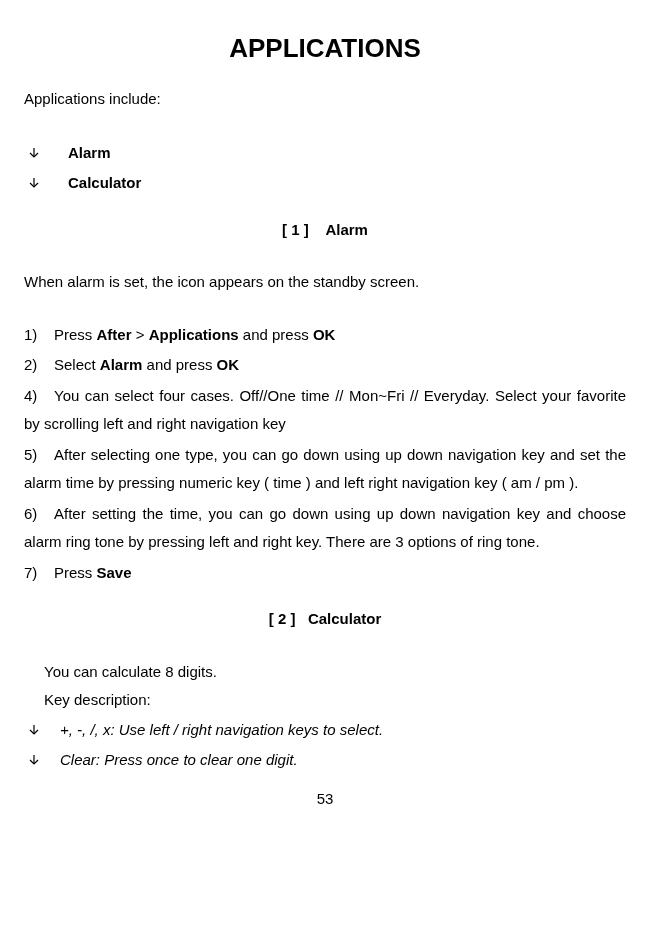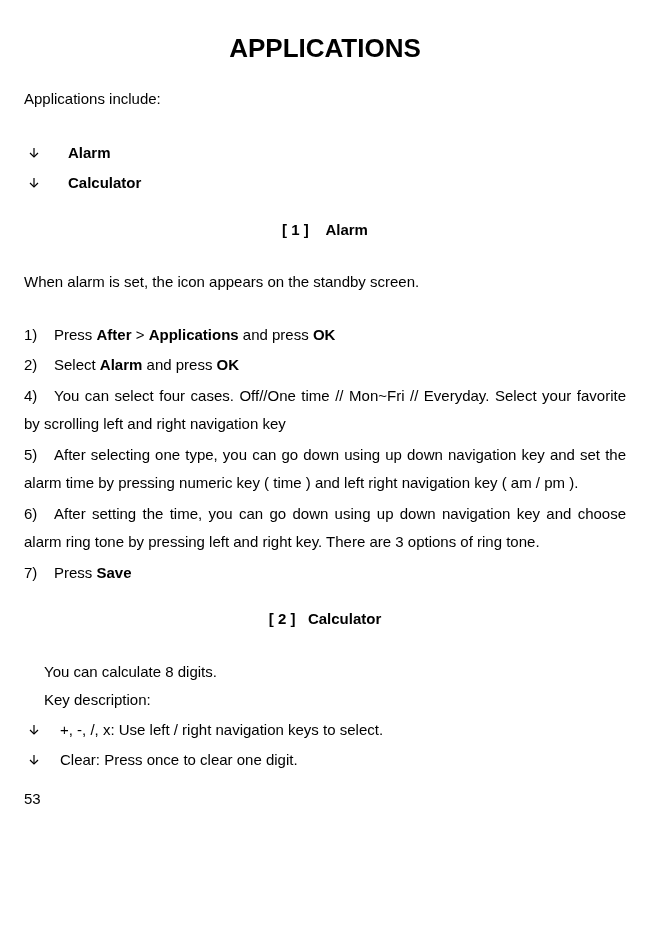--- a/index.html
+++ b/index.html
@@ -69,26 +69,27 @@
   }
   .key-list {
     list-style: none;
     padding: 0;
     margin: 0;
   }
   .key-list li {
     padding-left: 36px;
     position: relative;
     line-height: 2.0;
+    font-style: italic;
   }
   .indent {
     padding-left: 20px;
   }
   .page-num {
-    text-align: left;
+    text-align: center;
     font-size: 15px;
     margin-top: 10px;
   }
   .bold { font-weight: bold; }
 </style>
 </head>
 <body>
 
 <h1>APPLICATIONS</h1>
 

